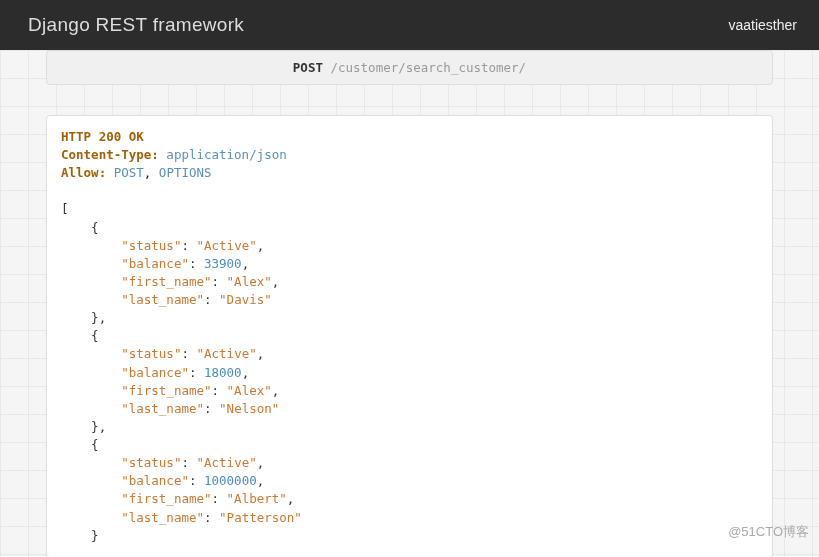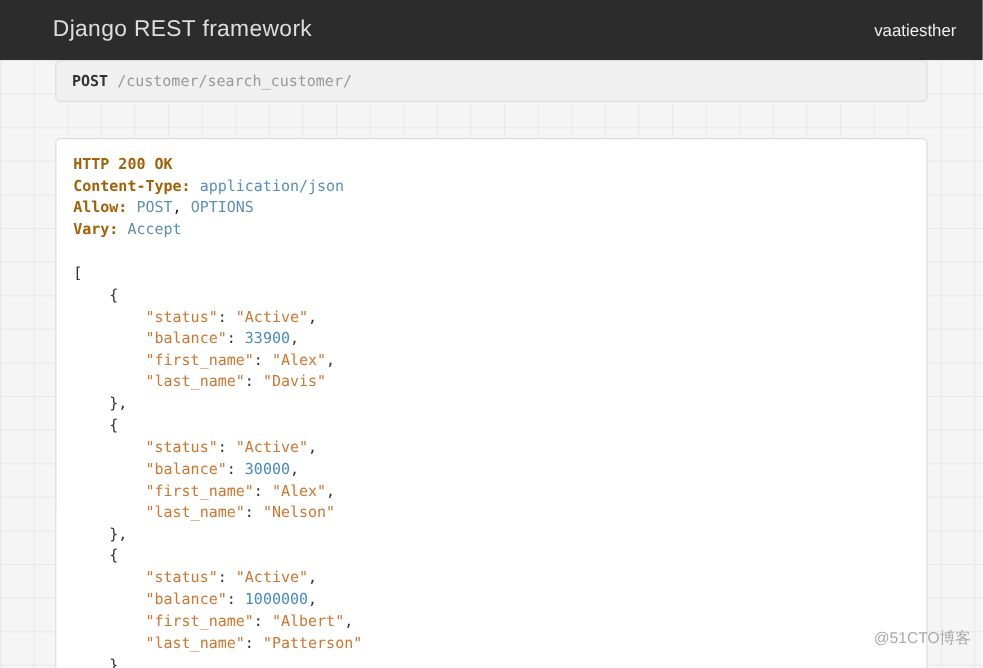--- a/index.html
+++ b/index.html
@@ -1,22 +1,22 @@
 <!DOCTYPE html>
 <html><head>
   <meta charset="utf-8">
   <style>
     * { margin: 0; padding: 0; box-sizing: border-box; }
     body { font-family: -apple-system, BlinkMacSystemFont, "Segoe UI", Helvetica, Arial, sans-serif; background: #f5f5f5; width: 819px; height: 557px; overflow: hidden; position: relative; }
     .grid-bg { position: absolute; top: 50px; left: 0; right: 0; bottom: 0; background-image: linear-gradient(#e8e8e8 1px, transparent 1px), linear-gradient(90deg, #e8e8e8 1px, transparent 1px); background-size: 28px 28px; z-index: 0; }
-    .header { background: #2c2c2c; height: 50px; display: flex; align-items: center; justify-content: space-between; padding: 0 22px 0 44px; position: relative; z-index: 2; }
+    .header { background: #2c2c2c; height: 50px; display: flex; align-items: center; justify-content: space-between; padding: 0 22px 0 28px; position: relative; z-index: 2; }
     .brand { color: #ddd; font-size: 19px; font-weight: 300; letter-spacing: 0.3px; }
     .user { color: #eee; font-size: 14px; font-weight: 400; margin-left: 24px; }
     .content { position: relative; z-index: 1; padding: 0 46px; }
-    .req-box { background: #f0f0f0; border: 1px solid #ddd; border-radius: 4px; padding: 9px 13px; font-family: "Menlo", "Consolas", monospace; font-size: 12.5px; margin-bottom: 30px; }
+    .req-box { background: #f0f0f0; border: 1px solid #ddd; border-radius: 4px; padding: 9px 13px; font-family: "Menlo", "Consolas", monospace; font-size: 12.5px; margin-bottom: 30px; text-align: center; }
     .req-method { font-weight: bold; color: #333; }
     .req-path { color: #999; }
     .resp-box { background: #fff; border: 1px solid #ddd; border-radius: 4px; padding: 12px 14px; font-family: "Menlo", "Consolas", monospace; font-size: 12.5px; line-height: 1.45; }
     .hdr-name { font-weight: bold; color: #a16207; }
     .hdr-val-link { color: #5b8fb9; }
     .hdr-comma { color: #222; }
     pre.body { margin-top: 18px; font-family: inherit; font-size: 12.5px; line-height: 1.45; color: #333; white-space: pre; }
     .t-punc { color: #333; }
     .t-key { color: #cc7832; }
     .t-str { color: #cc7832; }
@@ -39,32 +39,31 @@
     <span class="req-method">POST</span><span class="req-path"> /customer/search_customer/</span>
   </div>
 
   <div class="resp-box">
     <div>
       <span class="hdr-name">HTTP 200 OK</span>
     </div>
     <div id="resp-headers">
         <div><span class="hdr-name">Content-Type: </span><span class="hdr-val-link">application/json</span></div>
         <div><span class="hdr-name">Allow: </span><span class="hdr-val-link">POST</span><span class="hdr-comma">, </span><span class="hdr-val-link">OPTIONS</span></div>
-        <div><span class="hdr-name">Vary: </span><span class="hdr-val-link">Accept</span></div>
       </div>
     <pre class="body" id="resp-body"><span class="t-punc">[</span>
     <span class="t-punc">{</span>
         <span class="t-key">"status"</span><span class="t-punc">: </span><span class="t-str">"Active"</span><span class="t-punc">,</span>
         <span class="t-key">"balance"</span><span class="t-punc">: </span><span class="t-num">33900</span><span class="t-punc">,</span>
         <span class="t-key">"first_name"</span><span class="t-punc">: </span><span class="t-str">"Alex"</span><span class="t-punc">,</span>
         <span class="t-key">"last_name"</span><span class="t-punc">: </span><span class="t-str">"Davis"</span>
     <span class="t-punc">}</span><span class="t-punc">,</span>
     <span class="t-punc">{</span>
         <span class="t-key">"status"</span><span class="t-punc">: </span><span class="t-str">"Active"</span><span class="t-punc">,</span>
-        <span class="t-key">"balance"</span><span class="t-punc">: </span><span class="t-num">30000</span><span class="t-punc">,</span>
+        <span class="t-key">"balance"</span><span class="t-punc">: </span><span class="t-num">18000</span><span class="t-punc">,</span>
         <span class="t-key">"first_name"</span><span class="t-punc">: </span><span class="t-str">"Alex"</span><span class="t-punc">,</span>
         <span class="t-key">"last_name"</span><span class="t-punc">: </span><span class="t-str">"Nelson"</span>
     <span class="t-punc">}</span><span class="t-punc">,</span>
     <span class="t-punc">{</span>
         <span class="t-key">"status"</span><span class="t-punc">: </span><span class="t-str">"Active"</span><span class="t-punc">,</span>
         <span class="t-key">"balance"</span><span class="t-punc">: </span><span class="t-num">1000000</span><span class="t-punc">,</span>
         <span class="t-key">"first_name"</span><span class="t-punc">: </span><span class="t-str">"Albert"</span><span class="t-punc">,</span>
         <span class="t-key">"last_name"</span><span class="t-punc">: </span><span class="t-str">"Patterson"</span>
     <span class="t-punc">}</span>
 </pre>

